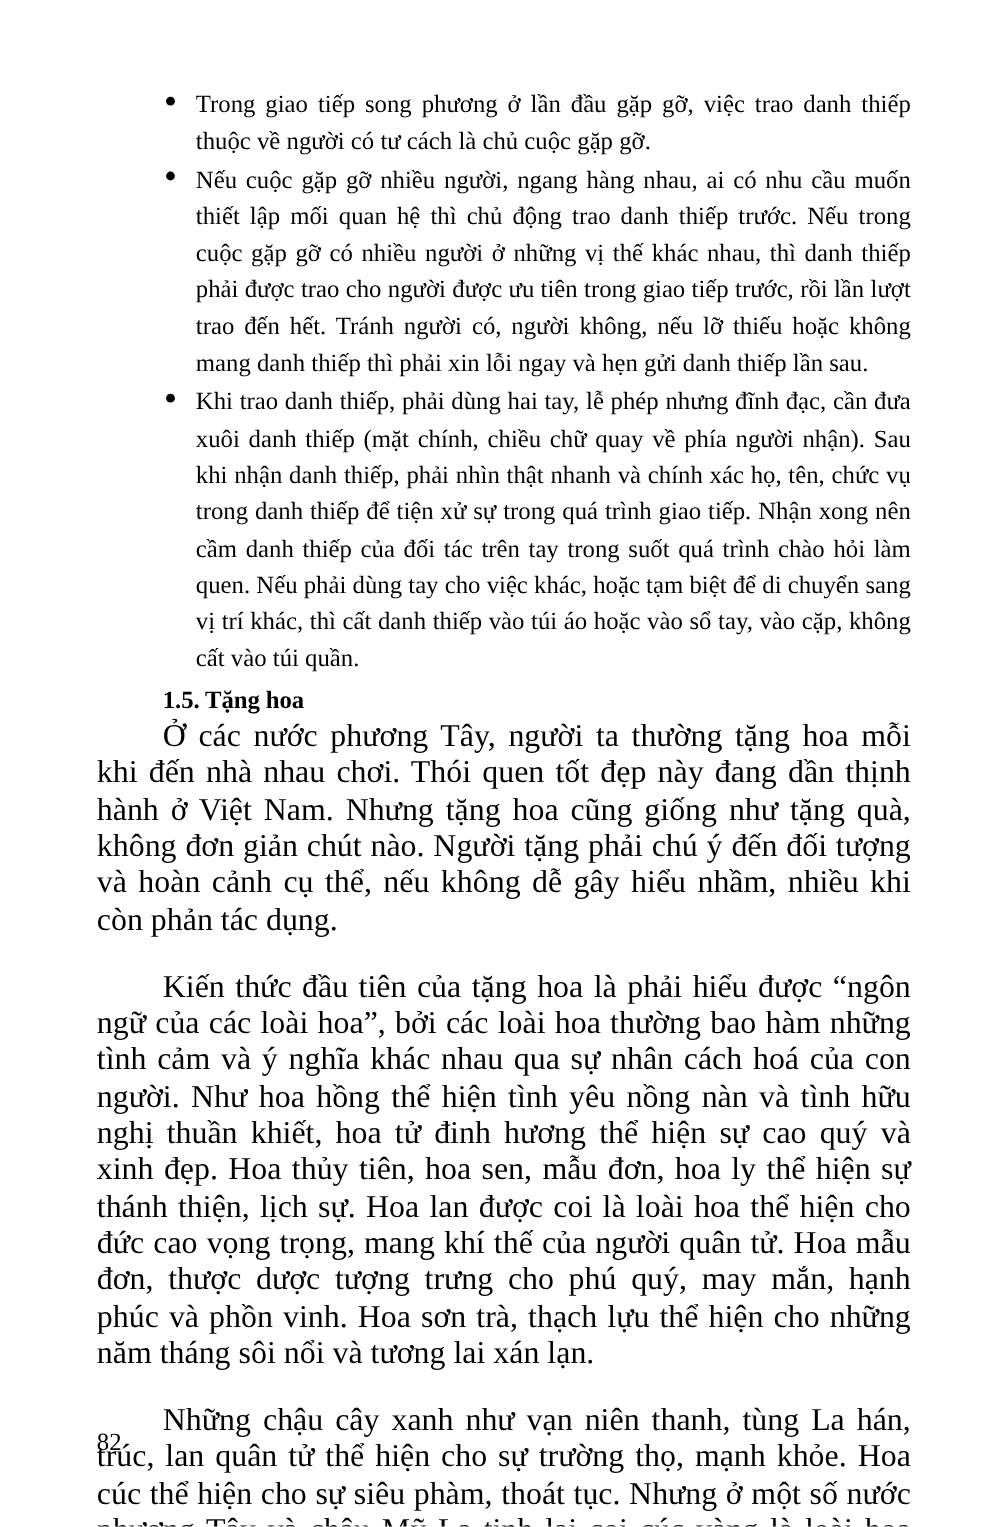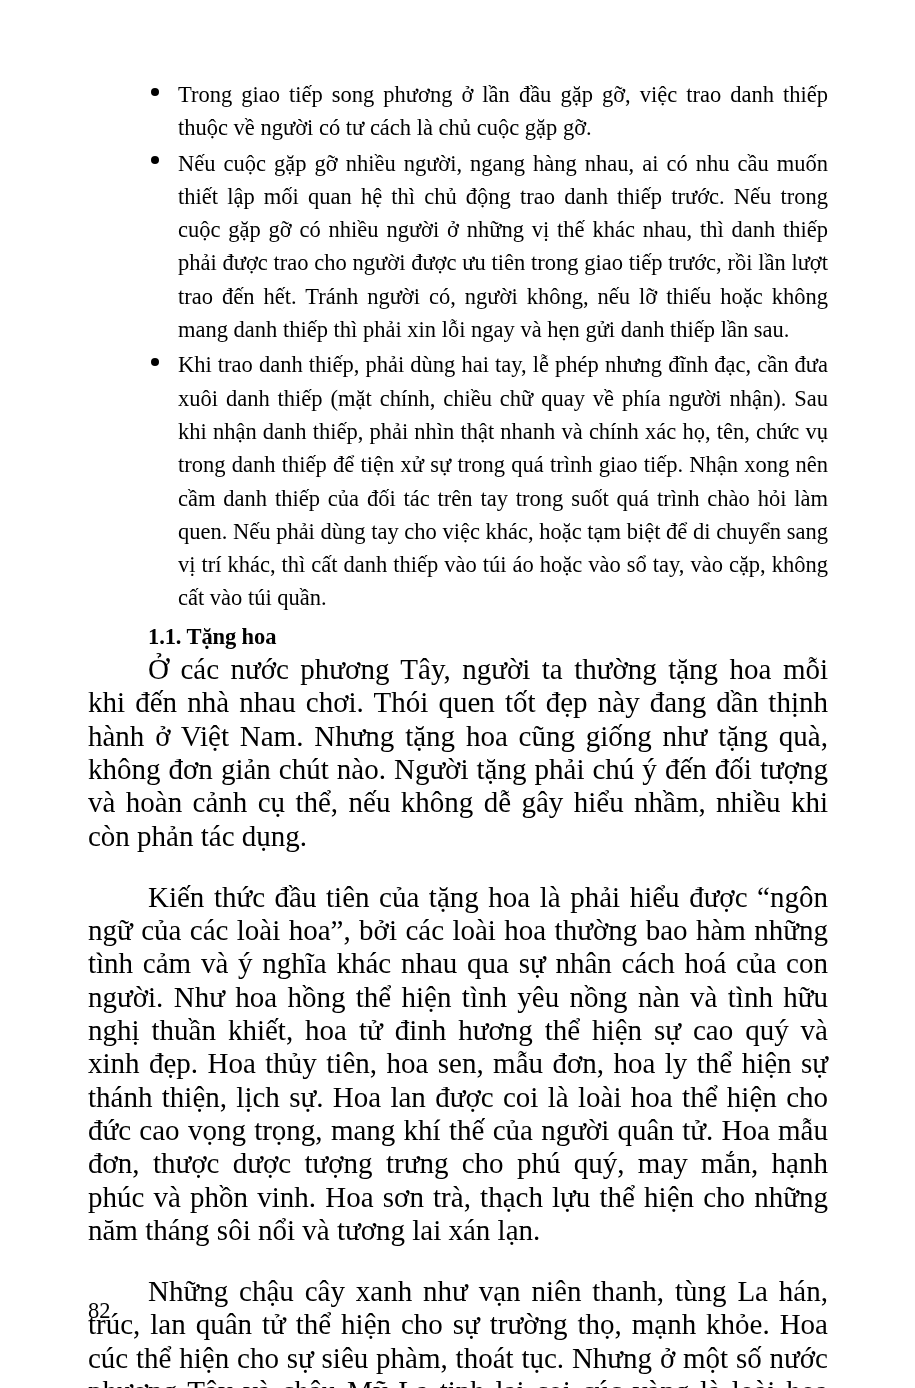--- a/index.html
+++ b/index.html
@@ -125,21 +125,21 @@
       <li>
         <span class="bullet-dot"></span>
         <span class="li-text">Nếu cuộc gặp gỡ nhiều người, ngang hàng nhau, ai có nhu cầu muốn thiết lập mối quan hệ thì chủ động trao danh thiếp trước. Nếu trong cuộc gặp gỡ có nhiều người ở những vị thế khác nhau, thì danh thiếp phải được trao cho người được ưu tiên trong giao tiếp trước, rồi lần lượt trao đến hết. Tránh người có, người không, nếu lỡ thiếu hoặc không mang danh thiếp thì phải xin lỗi ngay và hẹn gửi danh thiếp lần sau.</span>
       </li>
       <li>
         <span class="bullet-dot"></span>
         <span class="li-text">Khi trao danh thiếp, phải dùng hai tay, lễ phép nhưng đĩnh đạc, cần đưa xuôi danh thiếp (mặt chính, chiều chữ quay về phía người nhận). Sau khi nhận danh thiếp, phải nhìn thật nhanh và chính xác họ, tên, chức vụ trong danh thiếp để tiện xử sự trong quá trình giao tiếp. Nhận xong nên cầm danh thiếp của đối tác trên tay trong suốt quá trình chào hỏi làm quen. Nếu phải dùng tay cho việc khác, hoặc tạm biệt để di chuyển sang vị trí khác, thì cất danh thiếp vào túi áo hoặc vào sổ tay, vào cặp, không cất vào túi quần.</span>
       </li>
     </ul>
 
-    <h2 class="section-heading">1.1. Tặng hoa</h2>
+    <h2 class="section-heading">1.5. Tặng hoa</h2>
 
     <p class="body">Ở các nước phương Tây, người ta thường tặng hoa mỗi khi đến nhà nhau chơi. Thói quen tốt đẹp này đang dần thịnh hành ở Việt Nam. Nhưng tặng hoa cũng giống như tặng quà, không đơn giản chút nào. Người tặng phải chú ý đến đối tượng và hoàn cảnh cụ thể, nếu không dễ gây hiểu nhầm, nhiều khi còn phản tác dụng.</p>
     <p class="body gap">Kiến thức đầu tiên của tặng hoa là phải hiểu được “ngôn ngữ của các loài hoa”, bởi các loài hoa thường bao hàm những tình cảm và ý nghĩa khác nhau qua sự nhân cách hoá của con người. Như hoa hồng thể hiện tình yêu nồng nàn và tình hữu nghị thuần khiết, hoa tử đinh hương thể hiện sự cao quý và xinh đẹp. Hoa thủy tiên, hoa sen, mẫu đơn, hoa ly thể hiện sự thánh thiện, lịch sự. Hoa lan được coi là loài hoa thể hiện cho đức cao vọng trọng, mang khí thế của người quân tử. Hoa mẫu đơn, thược dược tượng trưng cho phú quý, may mắn, hạnh phúc và phồn vinh. Hoa sơn trà, thạch lựu thể hiện cho những năm tháng sôi nổi và tương lai xán lạn.</p>
     <p class="body gap">Những chậu cây xanh như vạn niên thanh, tùng La hán, trúc, lan quân tử thể hiện cho sự trường thọ, mạnh khỏe. Hoa cúc thể hiện cho sự siêu phàm, thoát tục. Nhưng ở một số nước phương Tây và châu Mỹ La tinh lại coi cúc vàng là loài hoa tượng trưng cho điềm gở.</p>
 
     <h3 class="sub-heading">Tặng hoa như thế nào?</h3>
 
   </div>
 
   <div class="folio">82</div>

